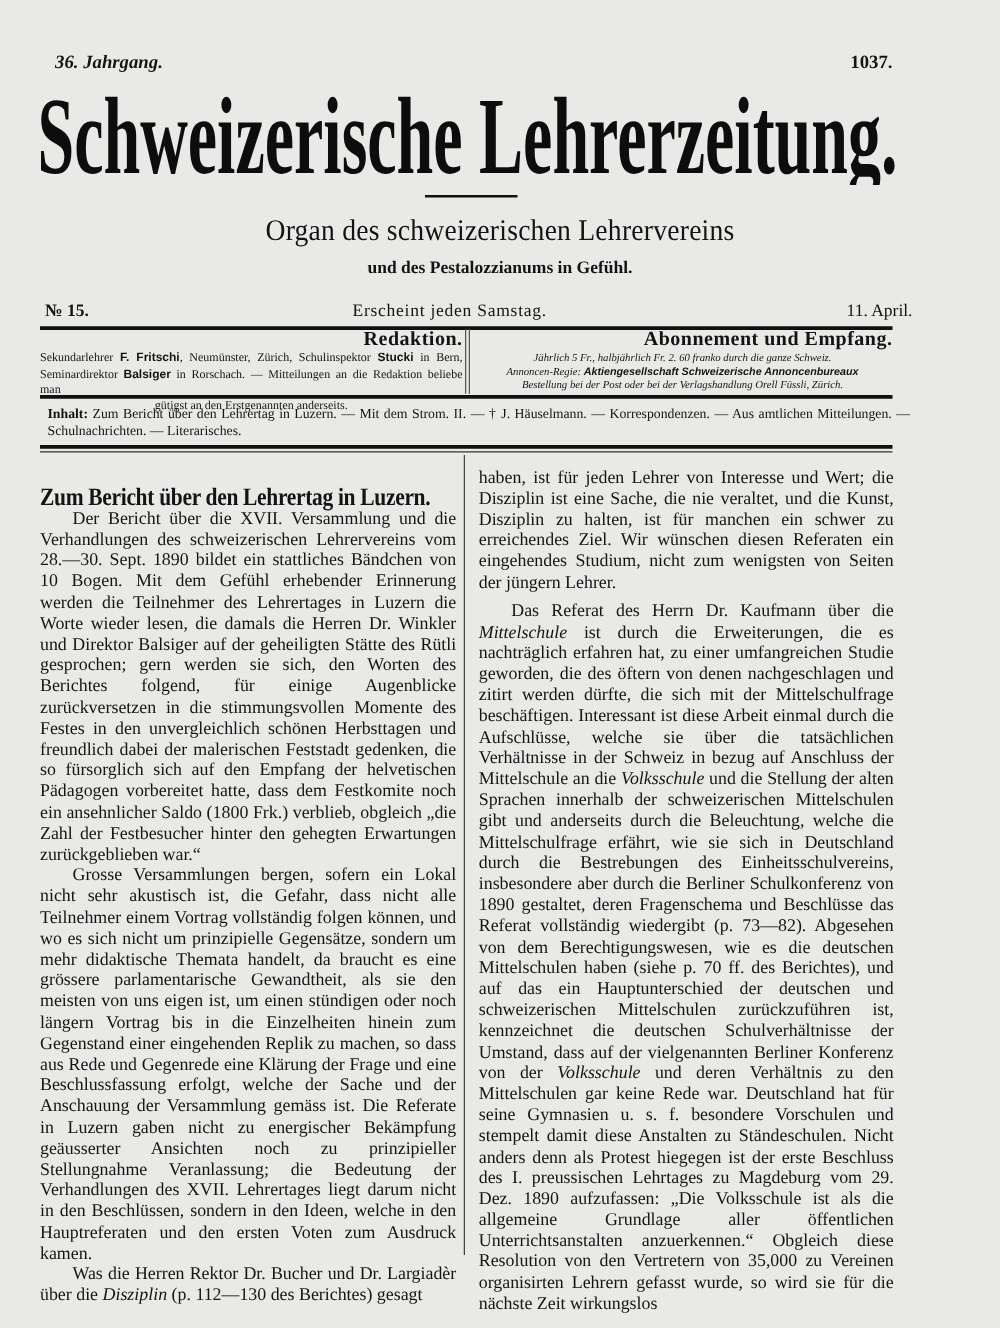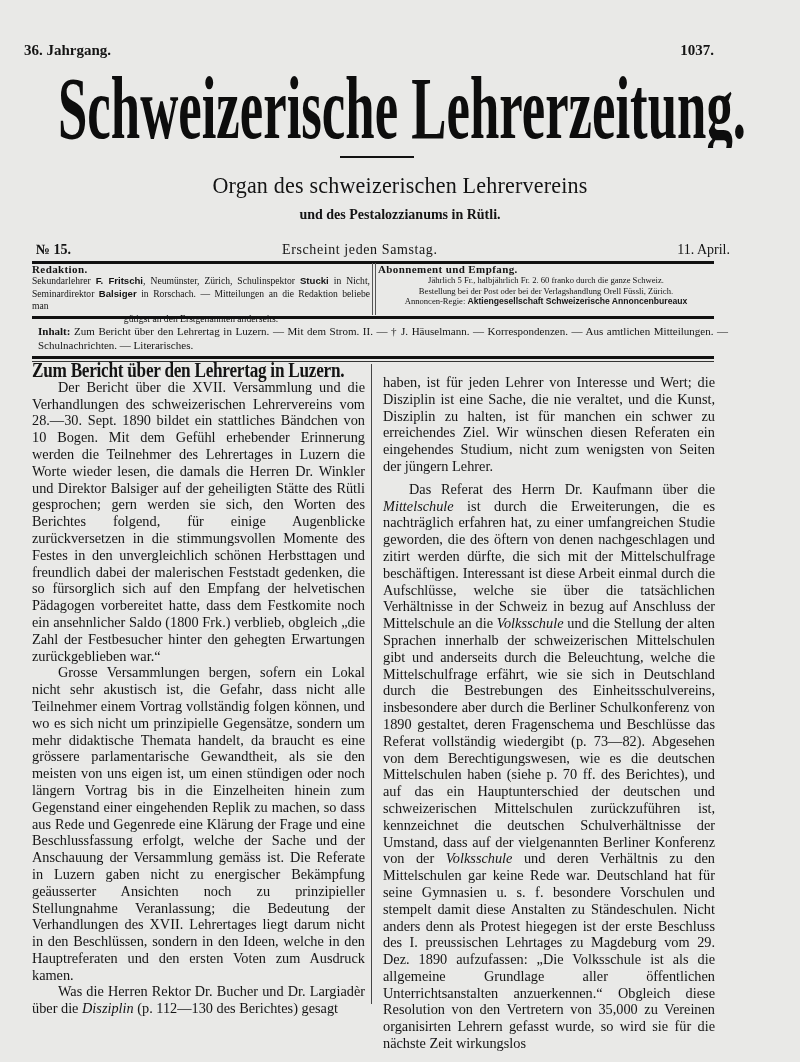--- a/index.html
+++ b/index.html
@@ -1,92 +1,92 @@
 <!DOCTYPE html>
 <html><head>
 <meta charset="utf-8">
 <style>
   html,body{margin:0;padding:0;}
   body{width:800px;height:1062px;background:#e9e9e7;position:relative;overflow:hidden;
        font-family:"Liberation Serif","DejaVu Serif",serif;color:#141414;}
   .abs{position:absolute;}
   .hdr-small{font-family:"Liberation Serif",serif;font-weight:bold;font-size:15px;top:42px;}
-  #masthead{left:30px;top:68px;width:690px;height:80px;margin-left:28px;}
+  #masthead{left:30px;top:68px;width:690px;height:80px;}
   #masthead svg{width:100%;height:100%;}
   .title-rule{left:340px;top:156px;width:74px;height:2px;background:#111;}
   .organ{left:0;width:800px;text-align:center;top:172px;font-size:24px;letter-spacing:0.2px;
          font-family:"Liberation Serif",serif;transform:scaleX(0.92);transform-origin:center;}
   .und{left:0;width:800px;text-align:center;top:207px;font-size:14px;font-weight:bold;}
   .issue-row{top:242px;font-size:14px;}
   .rule-thick{height:3px;background:#111;}
   .rule-thin{height:1px;background:#333;}
-  .box-title{font-weight:bold;font-size:11px;text-align:left;letter-spacing:0.4px;}
+  .box-title{font-weight:bold;font-size:16px;text-align:right;letter-spacing:0.4px;}
   .box-text{font-size:9.6px;line-height:12.5px;text-align:justify;}
-  .box-text.center{text-align:center;}
+  .box-text.center{text-align:center;font-style:italic;}
   .sans-b{font-family:"Liberation Sans",sans-serif;font-weight:bold;}
   .inhalt{left:38px;top:324px;width:690px;font-size:11px;line-height:14px;text-align:justify;}
   .col{font-size:14.3px;line-height:16.8px;text-align:justify;}
   .col p{margin:0;}
   .col .ind{text-indent:26px;}
   .art-title{font-size:20px;font-weight:bold;letter-spacing:-0.3px;transform:scaleX(0.86);transform-origin:left;white-space:nowrap;}
   .vrule{width:1px;background:#444;}
   i{font-style:italic;}
 </style>
 </head>
 <body>
 
-<div class="abs hdr-small" style="left:24px;">36. Jahrgang.</div>
+<div class="abs hdr-small" style="left:44px;font-style:italic;">36. Jahrgang.</div>
 <div class="abs hdr-small" style="right:86px;">1037.</div>
 
 <div class="abs" id="masthead">
   <svg viewBox="0 0 690 80" preserveAspectRatio="none">
     <text id="mast-text" x="0" y="70" textLength="688" lengthAdjust="spacingAndGlyphs" font-family="Liberation Serif, serif" font-weight="bold" font-size="88" fill="#0d0d0d">Schweizerische Lehrerzeitung.</text>
   </svg>
 </div>
 <div class="abs title-rule"></div>
 
 <div class="abs organ">Organ des schweizerischen Lehrervereins</div>
-<div class="abs und">und des Pestalozzianums in Rütli.</div>
+<div class="abs und">und des Pestalozzianums in Gefühl.</div>
 
 <div class="abs issue-row" style="left:36px;font-weight:bold;text-align:center;">№ 15.</div>
 <div class="abs issue-row" style="left:282px;letter-spacing:0.6px;">Erscheint jeden Samstag.</div>
 <div class="abs issue-row" style="right:70px;">11. April.</div>
 
 <div class="abs rule-thick" style="left:32px;top:261px;width:682px;"></div>
 <div class="abs vrule" style="left:372px;top:263px;height:52px;background:#555;"></div>
 <div class="abs vrule" style="left:375px;top:263px;height:52px;background:#555;"></div>
 
 <div class="abs" style="left:32px;top:263px;width:338px;">
   <div class="box-title">Redaktion.</div>
   <div class="box-text">
-    <span>Sekundarlehrer </span><span class="sans-b">F. Fritschi</span><span>, Neumünster, Zürich, Schulinspektor </span><span class="sans-b">Stucki</span><span> in Nicht,</span>
+    <span>Sekundarlehrer </span><span class="sans-b">F. Fritschi</span><span>, Neumünster, Zürich, Schulinspektor </span><span class="sans-b">Stucki</span><span> in Bern,</span>
     <span>Seminardirektor </span><span class="sans-b">Balsiger</span><span> in Rorschach. — Mitteilungen an die Redaktion beliebe man</span>
     <div class="center" style="text-align:center;">gütigst an den Erstgenannten anderseits.</div>
   </div>
 </div>
 
 <div class="abs" style="left:378px;top:263px;width:336px;">
   <div class="box-title">Abonnement und Empfang.</div>
   <div class="box-text center" style="line-height:10.5px;font-size:8.6px;">
     <div>Jährlich 5 Fr., halbjährlich Fr. 2. 60 franko durch die ganze Schweiz.</div>
+    <div><span>Annoncen-Regie: </span><span class="sans-b">Aktiengesellschaft Schweizerische Annoncenbureaux</span></div>
     <div>Bestellung bei der Post oder bei der Verlagshandlung Orell Füssli, Zürich.</div>
-    <div><span>Annoncen-Regie: </span><span class="sans-b">Aktiengesellschaft Schweizerische Annoncenbureaux</span></div>
   </div>
 </div>
 <div class="abs rule-thick" style="left:32px;top:316px;width:682px;"></div>
 
 <div class="abs inhalt">
   <b>Inhalt:</b><span> Zum Bericht über den Lehrertag in Luzern. — Mit dem Strom. II. — † J. Häuselmann. — Korrespondenzen. — Aus amtlichen Mitteilungen. — Schulnachrichten. — Literarisches.</span>
 </div>
 <div class="abs rule-thick" style="left:32px;top:356px;width:682px;"></div>
 <div class="abs rule-thin" style="left:32px;top:361px;width:682px;"></div>
 
 <div class="abs vrule" style="left:371px;top:364px;height:640px;"></div>
 
-<div class="abs col" style="left:32px;top:362px;width:333px;">
+<div class="abs col" style="left:32px;top:390px;width:333px;">
   <div class="art-title">Zum Bericht über den Lehrertag in Luzern.</div>
   <p class="ind">Der Bericht über die XVII. Versammlung und die Verhandlungen des schweizerischen Lehrervereins vom 28.—30. Sept. 1890 bildet ein stattliches Bändchen von 10 Bogen. Mit dem Gefühl erhebender Erinnerung werden die Teilnehmer des Lehrertages in Luzern die Worte wieder lesen, die damals die Herren Dr. Winkler und Direktor Balsiger auf der geheiligten Stätte des Rütli gesprochen; gern werden sie sich, den Worten des Berichtes folgend, für einige Augenblicke zurückversetzen in die stimmungsvollen Momente des Festes in den unvergleichlich schönen Herbsttagen und freundlich dabei der malerischen Feststadt gedenken, die so fürsorglich sich auf den Empfang der helvetischen Pädagogen vorbereitet hatte, dass dem Festkomite noch ein ansehnlicher Saldo (1800 Frk.) verblieb, obgleich „die Zahl der Festbesucher hinter den gehegten Erwartungen zurückgeblieben war.“</p>
   <p class="ind">Grosse Versammlungen bergen, sofern ein Lokal nicht sehr akustisch ist, die Gefahr, dass nicht alle Teilnehmer einem Vortrag vollständig folgen können, und wo es sich nicht um prinzipielle Gegensätze, sondern um mehr didaktische Themata handelt, da braucht es eine grössere parlamentarische Gewandtheit, als sie den meisten von uns eigen ist, um einen stündigen oder noch längern Vortrag bis in die Einzelheiten hinein zum Gegenstand einer eingehenden Replik zu machen, so dass aus Rede und Gegenrede eine Klärung der Frage und eine Beschlussfassung erfolgt, welche der Sache und der Anschauung der Versammlung gemäss ist. Die Referate in Luzern gaben nicht zu energischer Bekämpfung geäusserter Ansichten noch zu prinzipieller Stellungnahme Veranlassung; die Bedeutung der Verhandlungen des XVII. Lehrertages liegt darum nicht in den Beschlüssen, sondern in den Ideen, welche in den Hauptreferaten und den ersten Voten zum Ausdruck kamen.</p>
   <p class="ind"><span>Was die Herren Rektor Dr. Bucher und Dr. Largiadèr über die </span><i>Disziplin</i><span> (p. 112—130 des Berichtes) gesagt</span></p>
 </div>
 
 <div class="abs col" style="left:383px;top:374px;width:332px;">
   <p style="margin-bottom:6px;">haben, ist für jeden Lehrer von Interesse und Wert; die Disziplin ist eine Sache, die nie veraltet, und die Kunst, Disziplin zu halten, ist für manchen ein schwer zu erreichendes Ziel. Wir wünschen diesen Referaten ein eingehendes Studium, nicht zum wenigsten von Seiten der jüngern Lehrer.</p>
   <p class="ind"><span>Das Referat des Herrn Dr. Kaufmann über die </span><i>Mittelschule</i><span> ist durch die Erweiterungen, die es nachträglich erfahren hat, zu einer umfangreichen Studie geworden, die des öftern von denen nachgeschlagen und zitirt werden dürfte, die sich mit der Mittelschulfrage beschäftigen. Interessant ist diese Arbeit einmal durch die Aufschlüsse, welche sie über die tatsächlichen Verhältnisse in der Schweiz in bezug auf Anschluss der Mittelschule an die </span><i>Volksschule</i><span> und die Stellung der alten Sprachen innerhalb der schweizerischen Mittelschulen gibt und anderseits durch die Beleuchtung, welche die Mittelschulfrage erfährt, wie sie sich in Deutschland durch die Bestrebungen des Einheitsschulvereins, insbesondere aber durch die Berliner Schulkonferenz von 1890 gestaltet, deren Fragenschema und Beschlüsse das Referat vollständig wiedergibt (p. 73—82). Abgesehen von dem Berechtigungswesen, wie es die deutschen Mittelschulen haben (siehe p. 70 ff. des Berichtes), und auf das ein Hauptunterschied der deutschen und schweizerischen Mittelschulen zurückzuführen ist, kennzeichnet die deutschen Schulverhältnisse der Umstand, dass auf der vielgenannten Berliner Konferenz von der </span><i>Volksschule</i><span> und deren Verhältnis zu den Mittelschulen gar keine Rede war. Deutschland hat für seine Gymnasien u. s. f. besondere Vorschulen und stempelt damit diese Anstalten zu Ständeschulen. Nicht anders denn als Protest hiegegen ist der erste Beschluss des I. preussischen Lehrtages zu Magdeburg vom 29. Dez. 1890 aufzufassen: „Die Volksschule ist als die allgemeine Grundlage aller öffentlichen Unterrichtsanstalten anzuerkennen.“ Obgleich diese Resolution von den Vertretern von 35,000 zu Vereinen organisirten Lehrern gefasst wurde, so wird sie für die nächste Zeit wirkungslos</span></p>
 </div>

